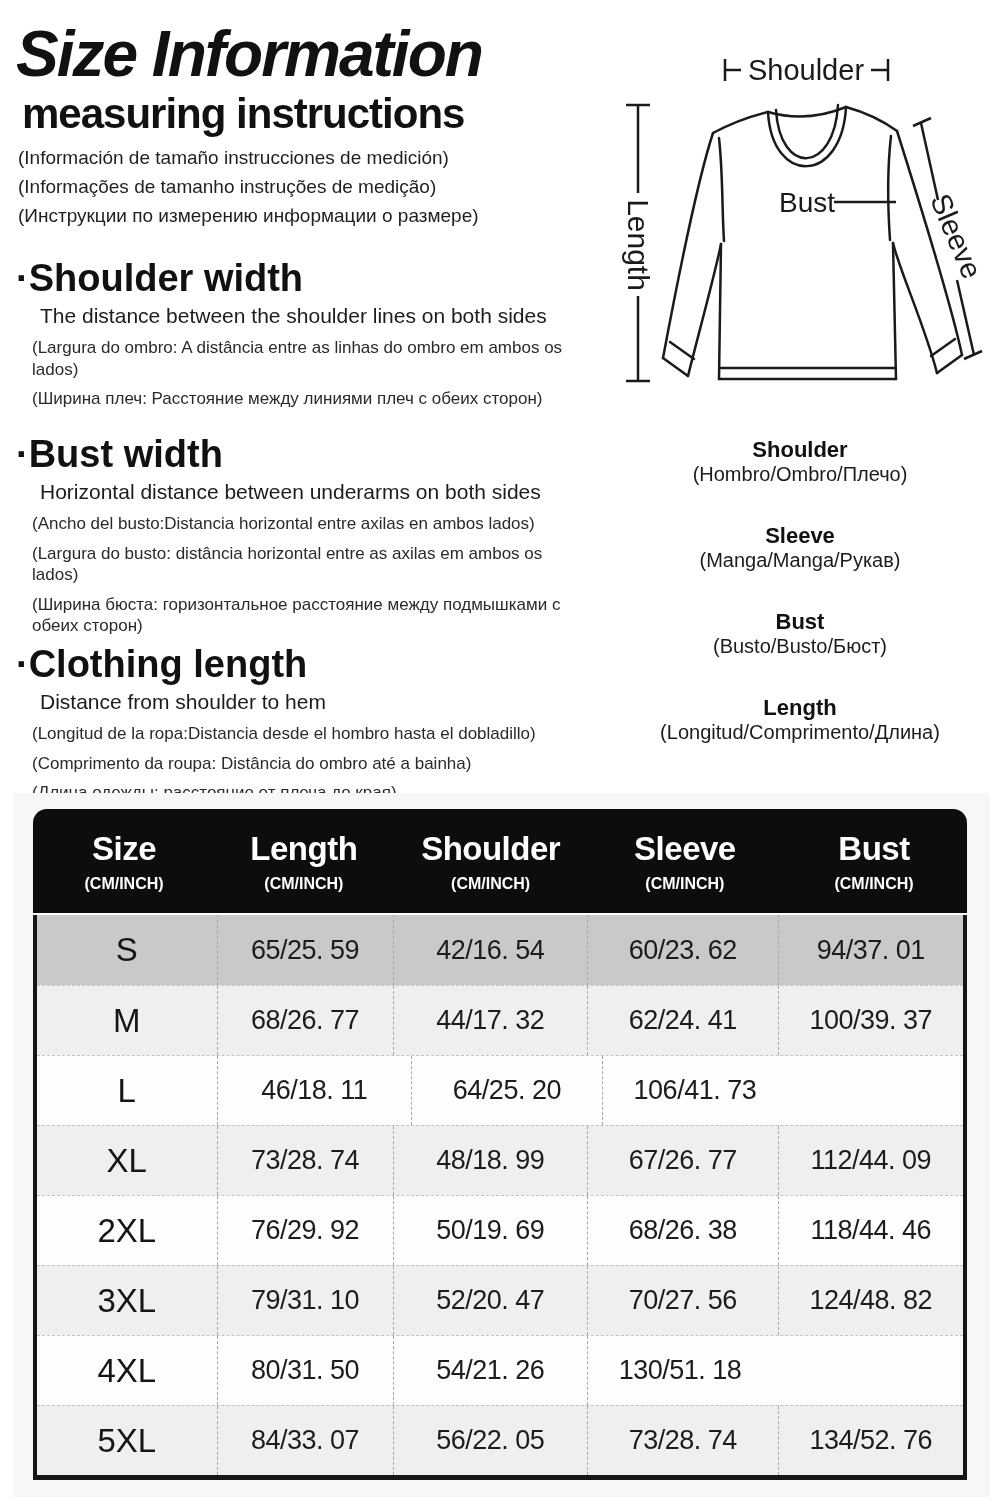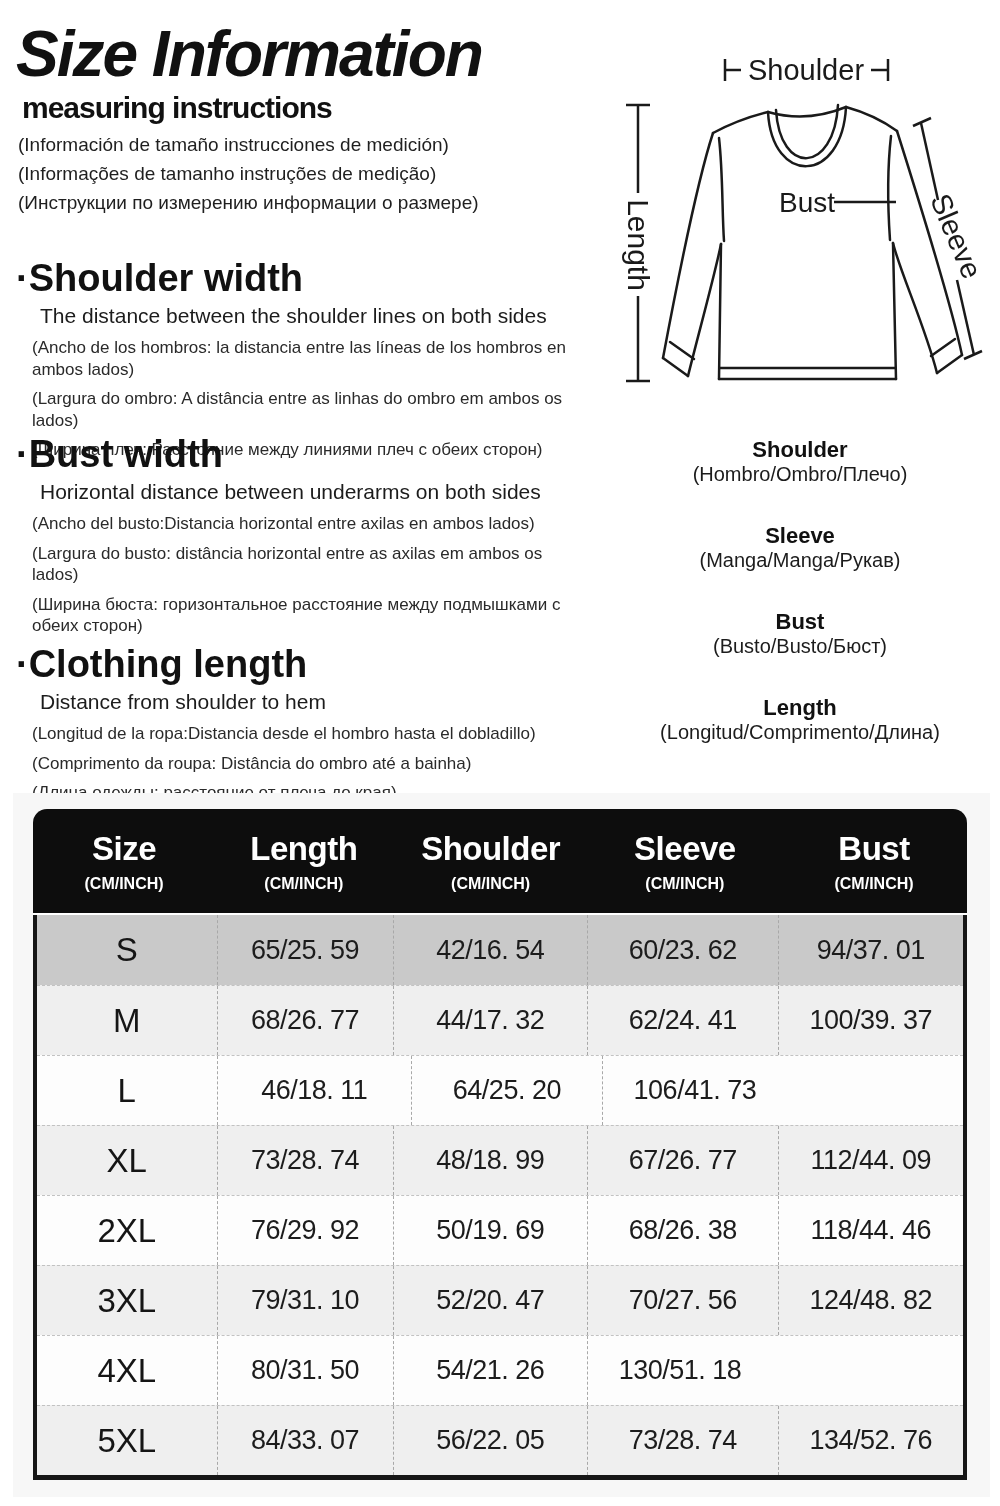--- a/index.html
+++ b/index.html
@@ -4,21 +4,21 @@
 <style>
   * { margin:0; padding:0; box-sizing:border-box; }
   html,body { background:#ffffff; }
   .page {
     position:relative; width:1000px; height:1506px; background:#ffffff;
     font-family:"Liberation Sans", sans-serif; color:#1a1a1a; overflow:hidden;
   }
   
   .intro { position:absolute; left:16px; top:22px; width:584px; }
   .intro h1 { font-size:64px; font-weight:bold; letter-spacing:-2px; line-height:1.02; color:#111;font-style:italic; }
-  .intro h2 { font-size:30px; font-weight:bold; letter-spacing:-1px; line-height:1.1; margin:4px 0 6px 6px; color:#111; }
+  .intro h2 { font-size:42px; font-weight:bold; letter-spacing:-1px; line-height:1.1; margin:4px 0 6px 6px; color:#111; }
   .title-trans { font-size:19px; line-height:29px; color:#1f1f1f; padding-left:2px; }
   
   .section { position:absolute; left:16px; width:584px; }
   .sec-shoulder { top:258px; }
   .sec-bust { top:434px; }
   .sec-length { top:644px; }
   .section .sec-title { font-size:38px; font-weight:bold; line-height:1.1; color:#111; }
   .section .sec-desc { font-size:21px; line-height:1.25; margin:3px 0 6px 24px; color:#1c1c1c; }
   .section .sec-note { font-size:17px; line-height:21.5px; margin:8px 0 0 16px; width:552px; color:#2a2a2a; }
   
@@ -61,21 +61,20 @@
     <h1>Size Information</h1>
     <h2>measuring instructions</h2>
     <div class="title-trans">(Información de tamaño instrucciones de medición)</div>
     <div class="title-trans">(Informações de tamanho instruções de medição)</div>
     <div class="title-trans">(Инструкции по измерению информации о размере)</div>
   </div>
 
   <div class="section sec-shoulder">
     <div class="sec-title">·Shoulder width</div>
     <div class="sec-desc">The distance between the shoulder lines on both sides</div>
-    <div class="sec-note">(Ancho de los hombros: la distancia entre las líneas de los hombros en ambos lados)</div>
     <div class="sec-note">(Largura do ombro: A distância entre as linhas do ombro em ambos os lados)</div>
     <div class="sec-note">(Ширина плеч: Расстояние между линиями плеч с обеих сторон)</div>
   </div>
 
   <div class="section sec-bust">
     <div class="sec-title">·Bust width</div>
     <div class="sec-desc">Horizontal distance between underarms on both sides</div>
     <div class="sec-note">(Ancho del busto:Distancia horizontal entre axilas en ambos lados)</div>
     <div class="sec-note">(Largura do busto: distância horizontal entre as axilas em ambos os lados)</div>
     <div class="sec-note">(Ширина бюста: горизонтальное расстояние между подмышками с обеих сторон)</div>

